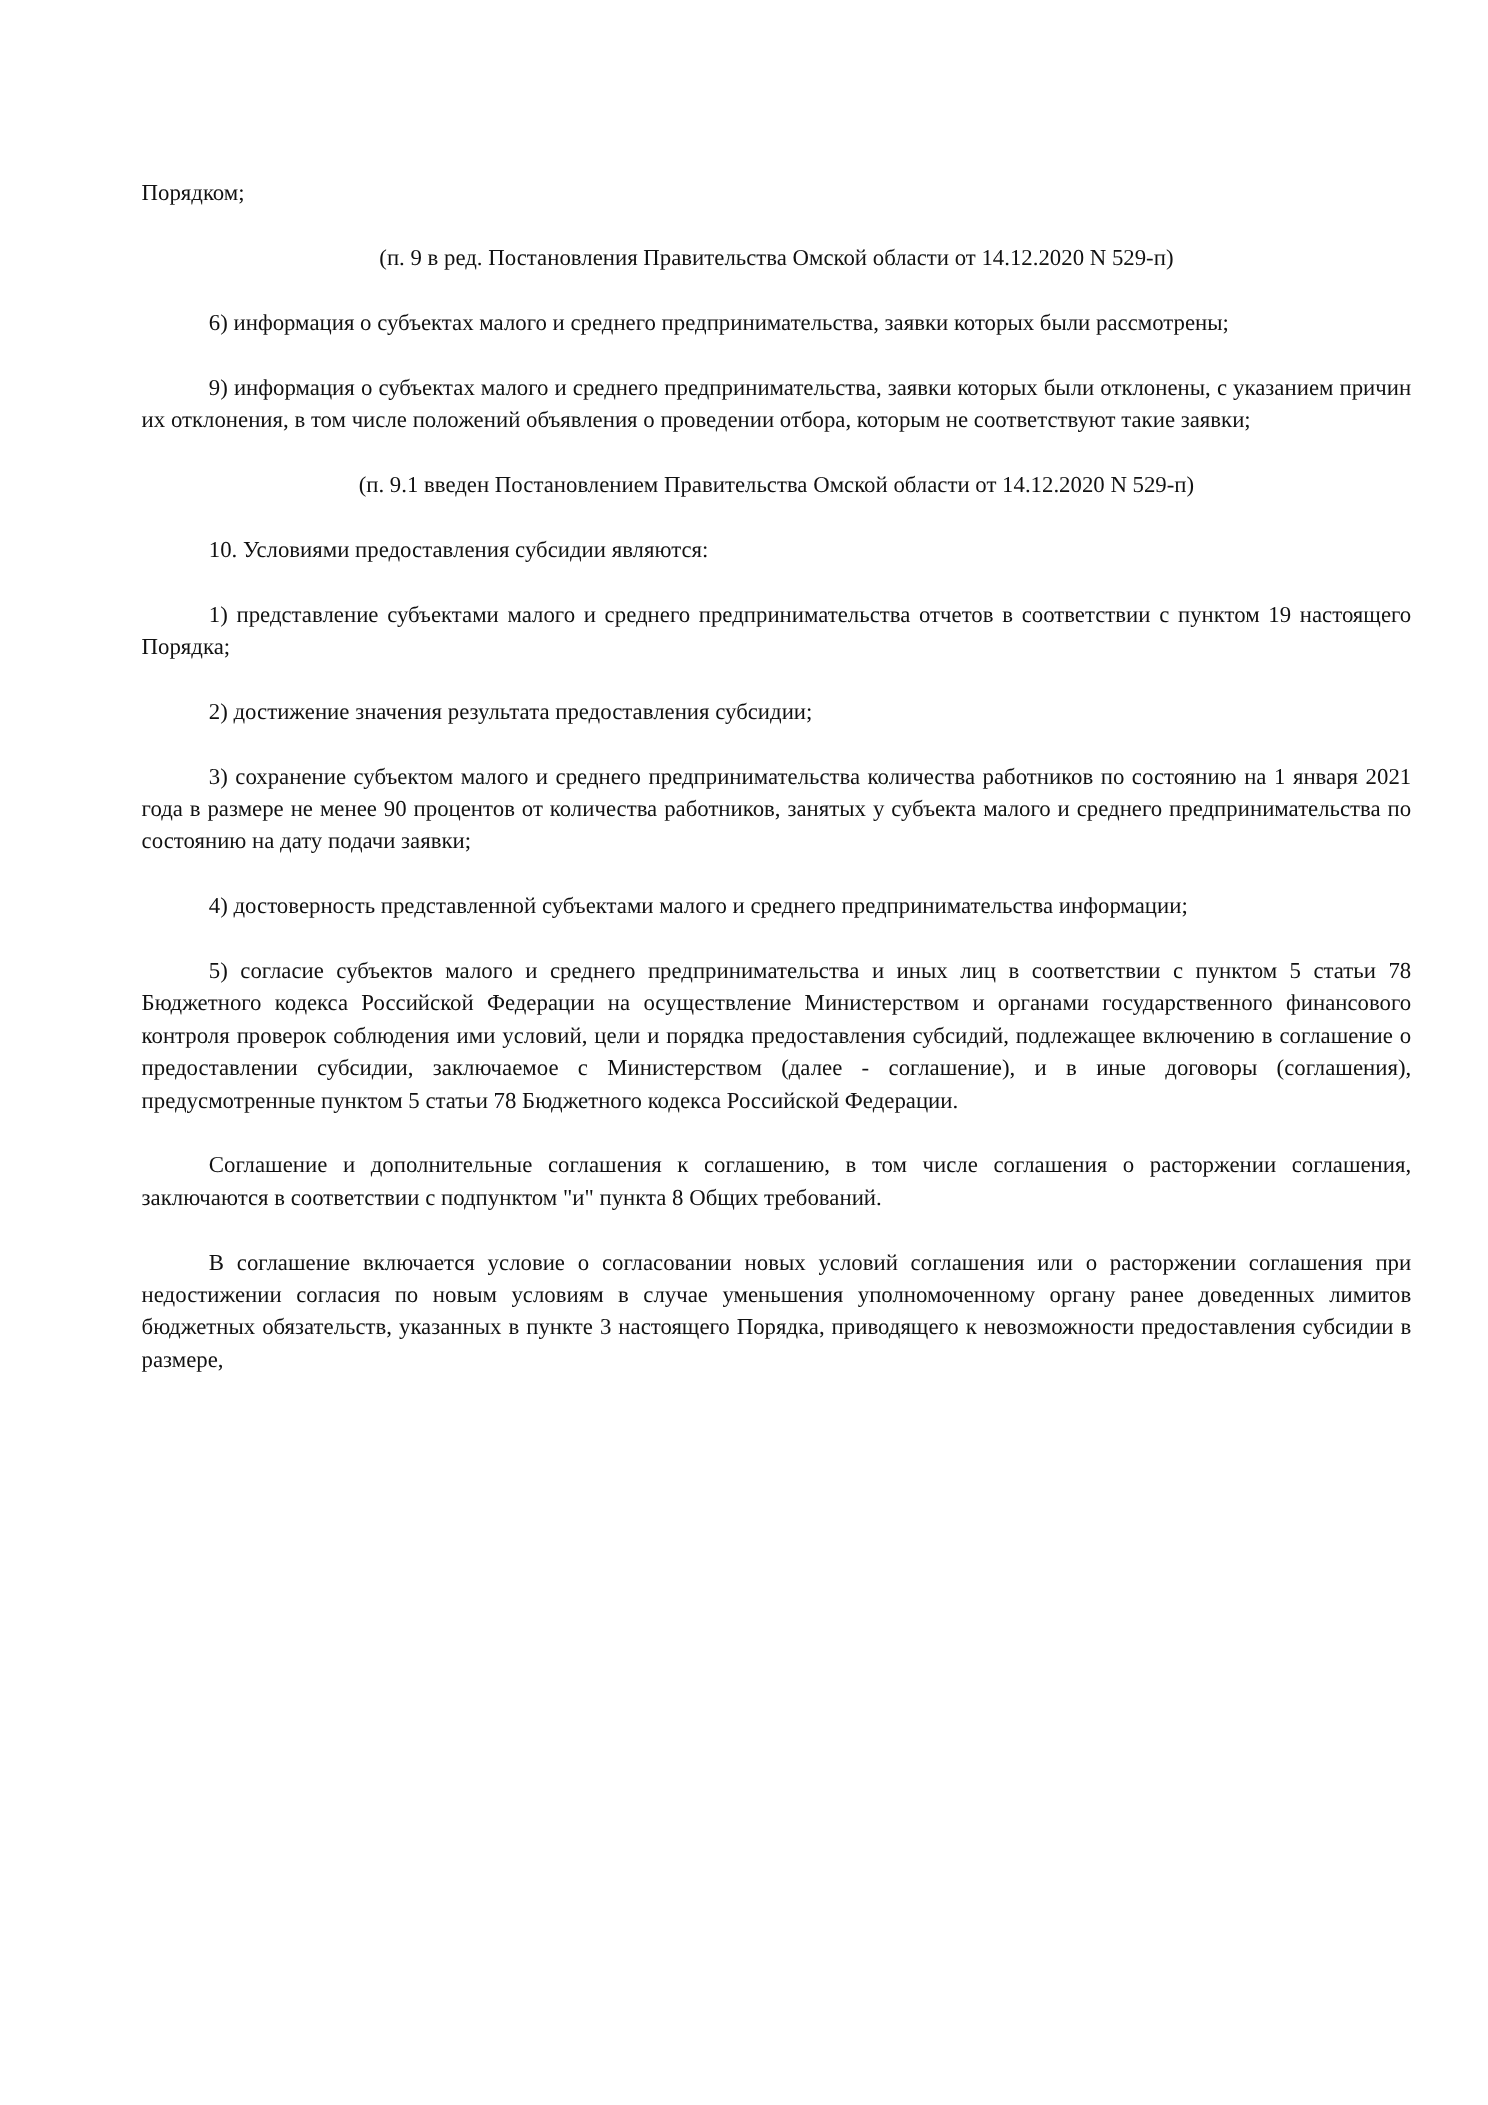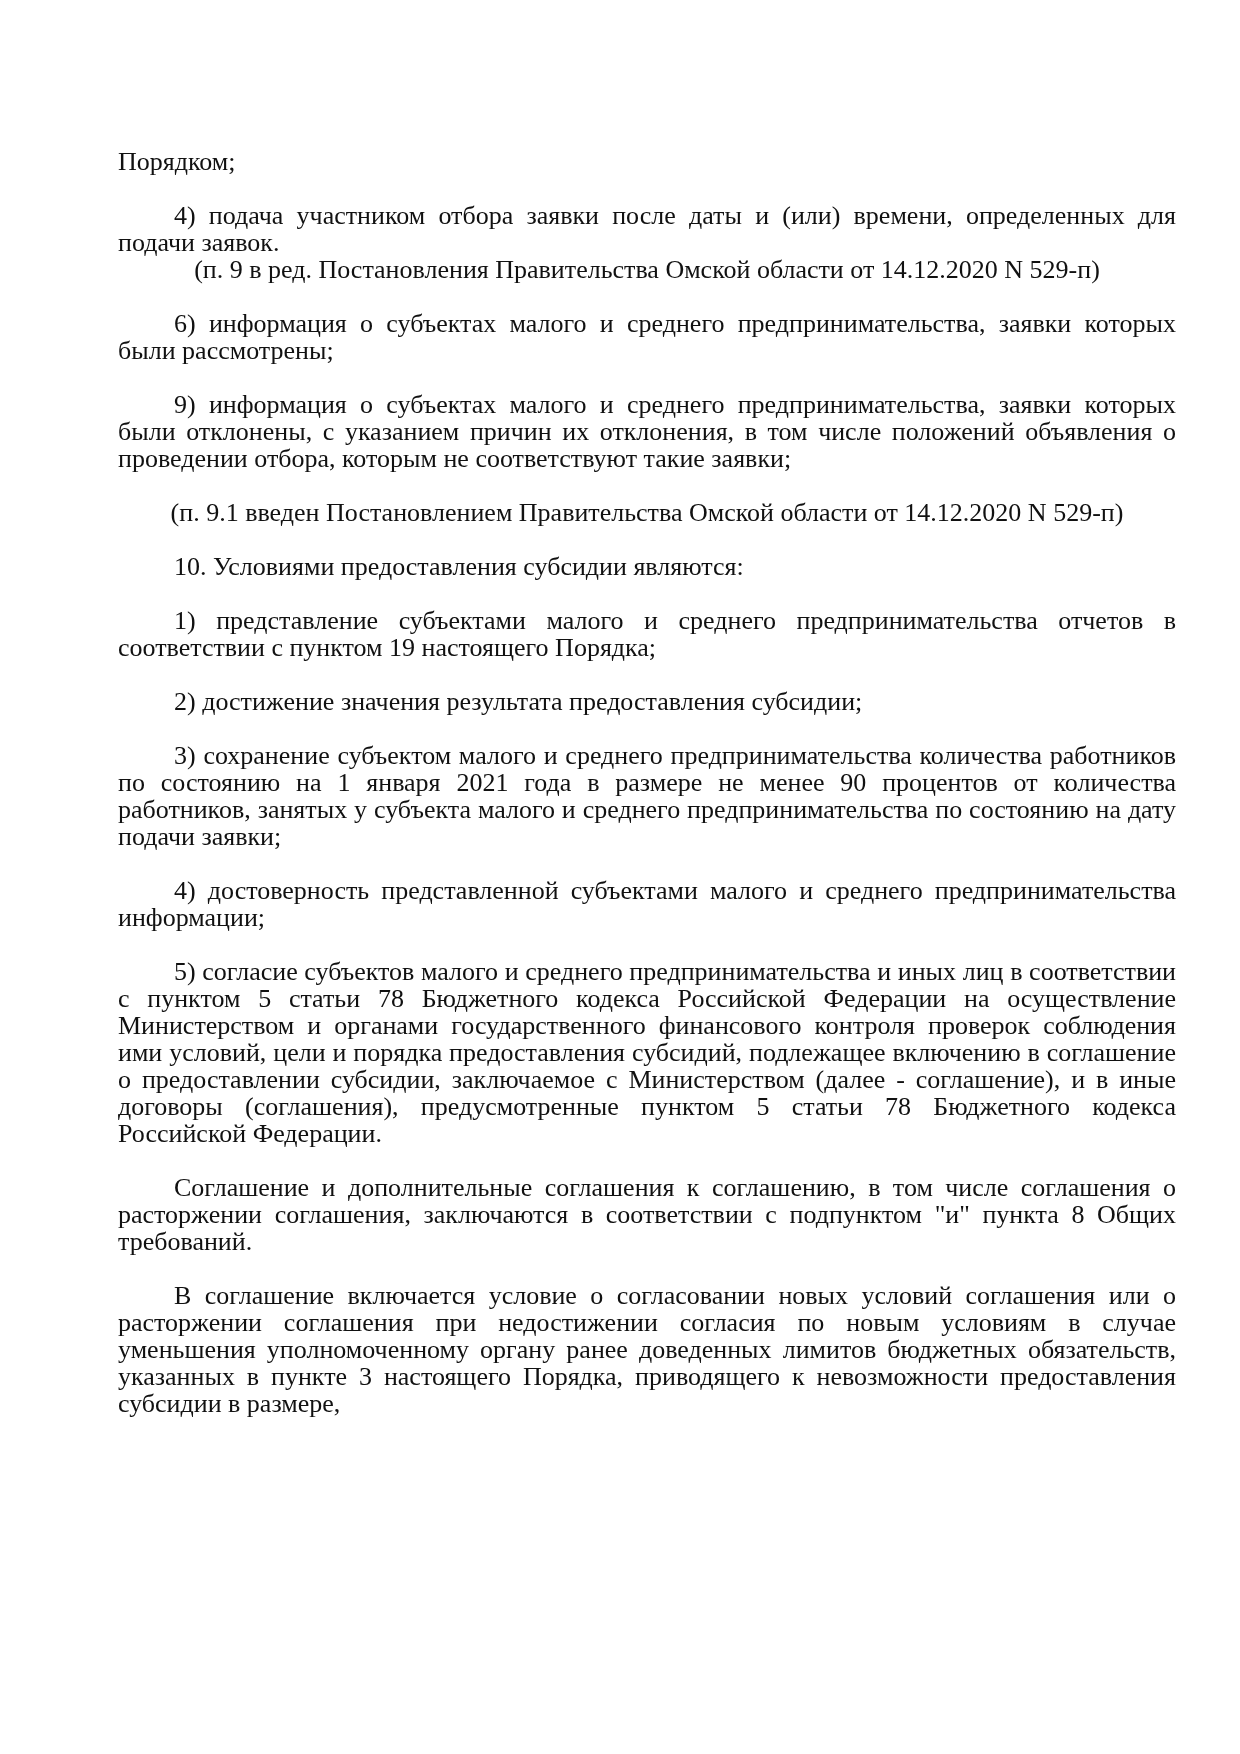--- a/index.html
+++ b/index.html
@@ -13,21 +13,21 @@
       position: relative;
       overflow: hidden;
       color: #111111;
       font-family: "Liberation Serif", "DejaVu Serif", serif;
     }
     .page {
       position: absolute;
       left: 118px;
       top: 148px;
       width: 1058px;
-      font-size: 26px;
+      font-size: 19px;
       line-height: 27px;
     }
     .p {
       margin: 0 0 27px 0;
       text-align: justify;
       text-indent: 56px;
     }
     .p.noindent {
       text-indent: 0;
     }
@@ -38,21 +38,20 @@
       margin: 0 0 27px 0;
       text-indent: 0;
       text-align: center;
     }
   </style>
 </head>
 <body>
 
 <div class="page">
   <p class="p noindent">Порядком;</p>
-  <p class="p tight">4) подача участником отбора заявки после даты и (или) времени, определенных для подачи заявок.</p>
   <p class="note">(п. 9 в ред. Постановления Правительства Омской области от 14.12.2020 N 529-п)</p>
   <p class="p">6) информация о субъектах малого и среднего предпринимательства, заявки которых были рассмотрены;</p>
   <p class="p">9) информация о субъектах малого и среднего предпринимательства, заявки которых были отклонены, с указанием причин их отклонения, в том числе положений объявления о проведении отбора, которым не соответствуют такие заявки;</p>
   <p class="note">(п. 9.1 введен Постановлением Правительства Омской области от 14.12.2020 N 529-п)</p>
   <p class="p">10. Условиями предоставления субсидии являются:</p>
   <p class="p">1) представление субъектами малого и среднего предпринимательства отчетов в соответствии с пунктом 19 настоящего Порядка;</p>
   <p class="p">2) достижение значения результата предоставления субсидии;</p>
   <p class="p">3) сохранение субъектом малого и среднего предпринимательства количества работников по состоянию на 1 января 2021 года в размере не менее 90 процентов от количества работников, занятых у субъекта малого и среднего предпринимательства по состоянию на дату подачи заявки;</p>
   <p class="p">4) достоверность представленной субъектами малого и среднего предпринимательства информации;</p>
   <p class="p">5) согласие субъектов малого и среднего предпринимательства и иных лиц в соответствии с пунктом 5 статьи 78 Бюджетного кодекса Российской Федерации на осуществление Министерством и органами государственного финансового контроля проверок соблюдения ими условий, цели и порядка предоставления субсидий, подлежащее включению в соглашение о предоставлении субсидии, заключаемое с Министерством (далее - соглашение), и в иные договоры (соглашения), предусмотренные пунктом 5 статьи 78 Бюджетного кодекса Российской Федерации.</p>

